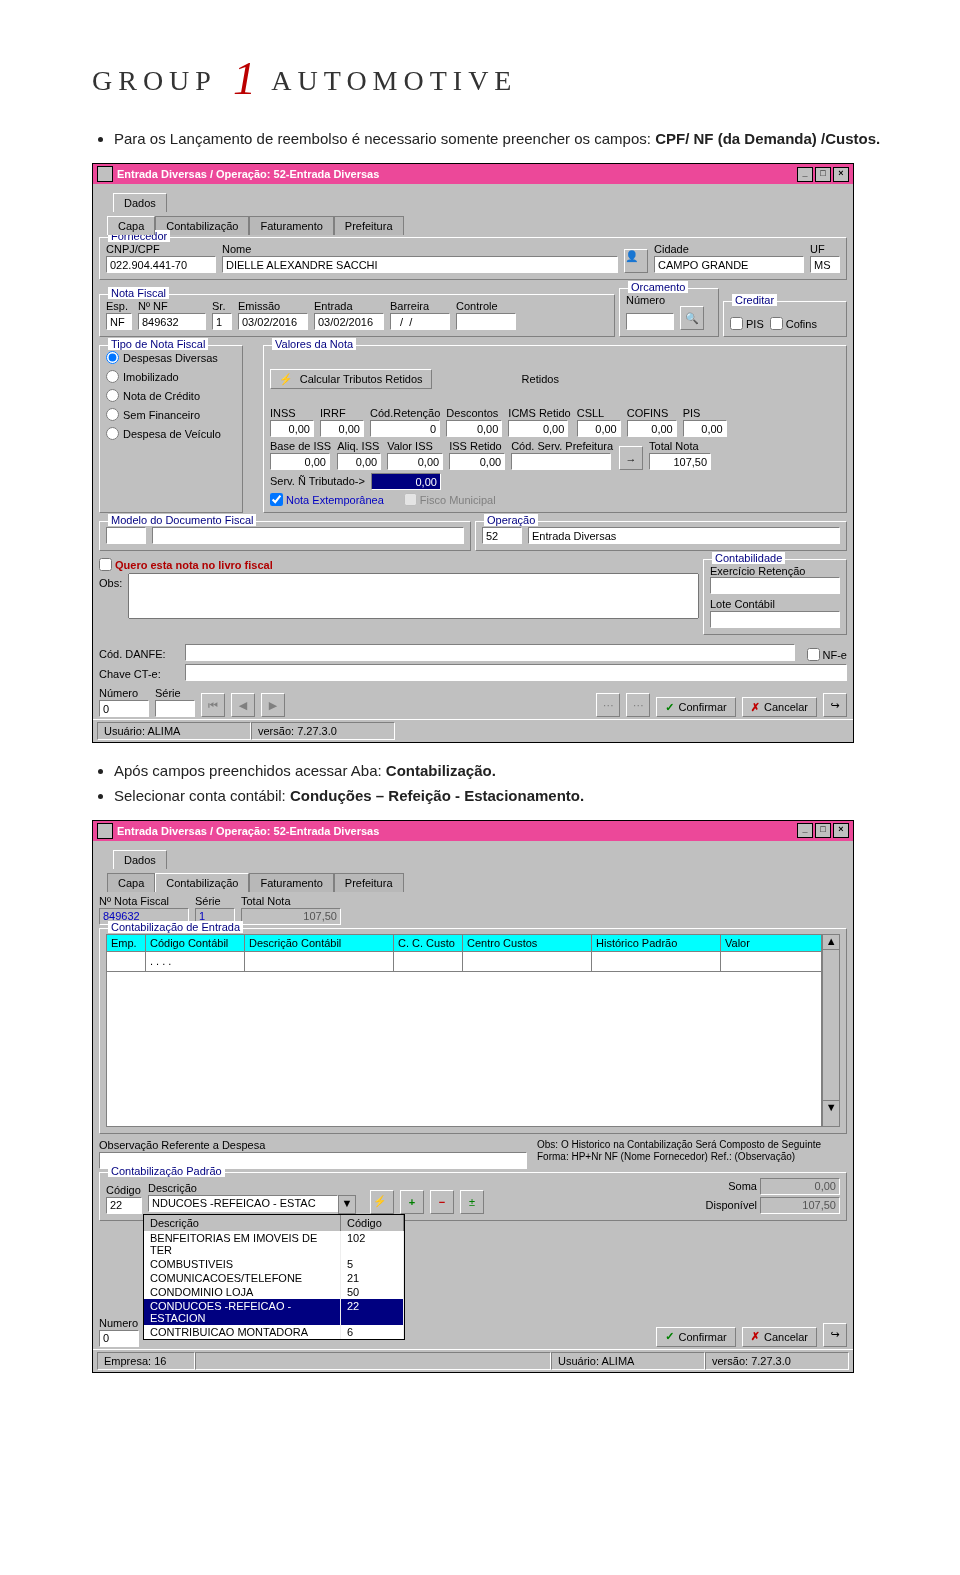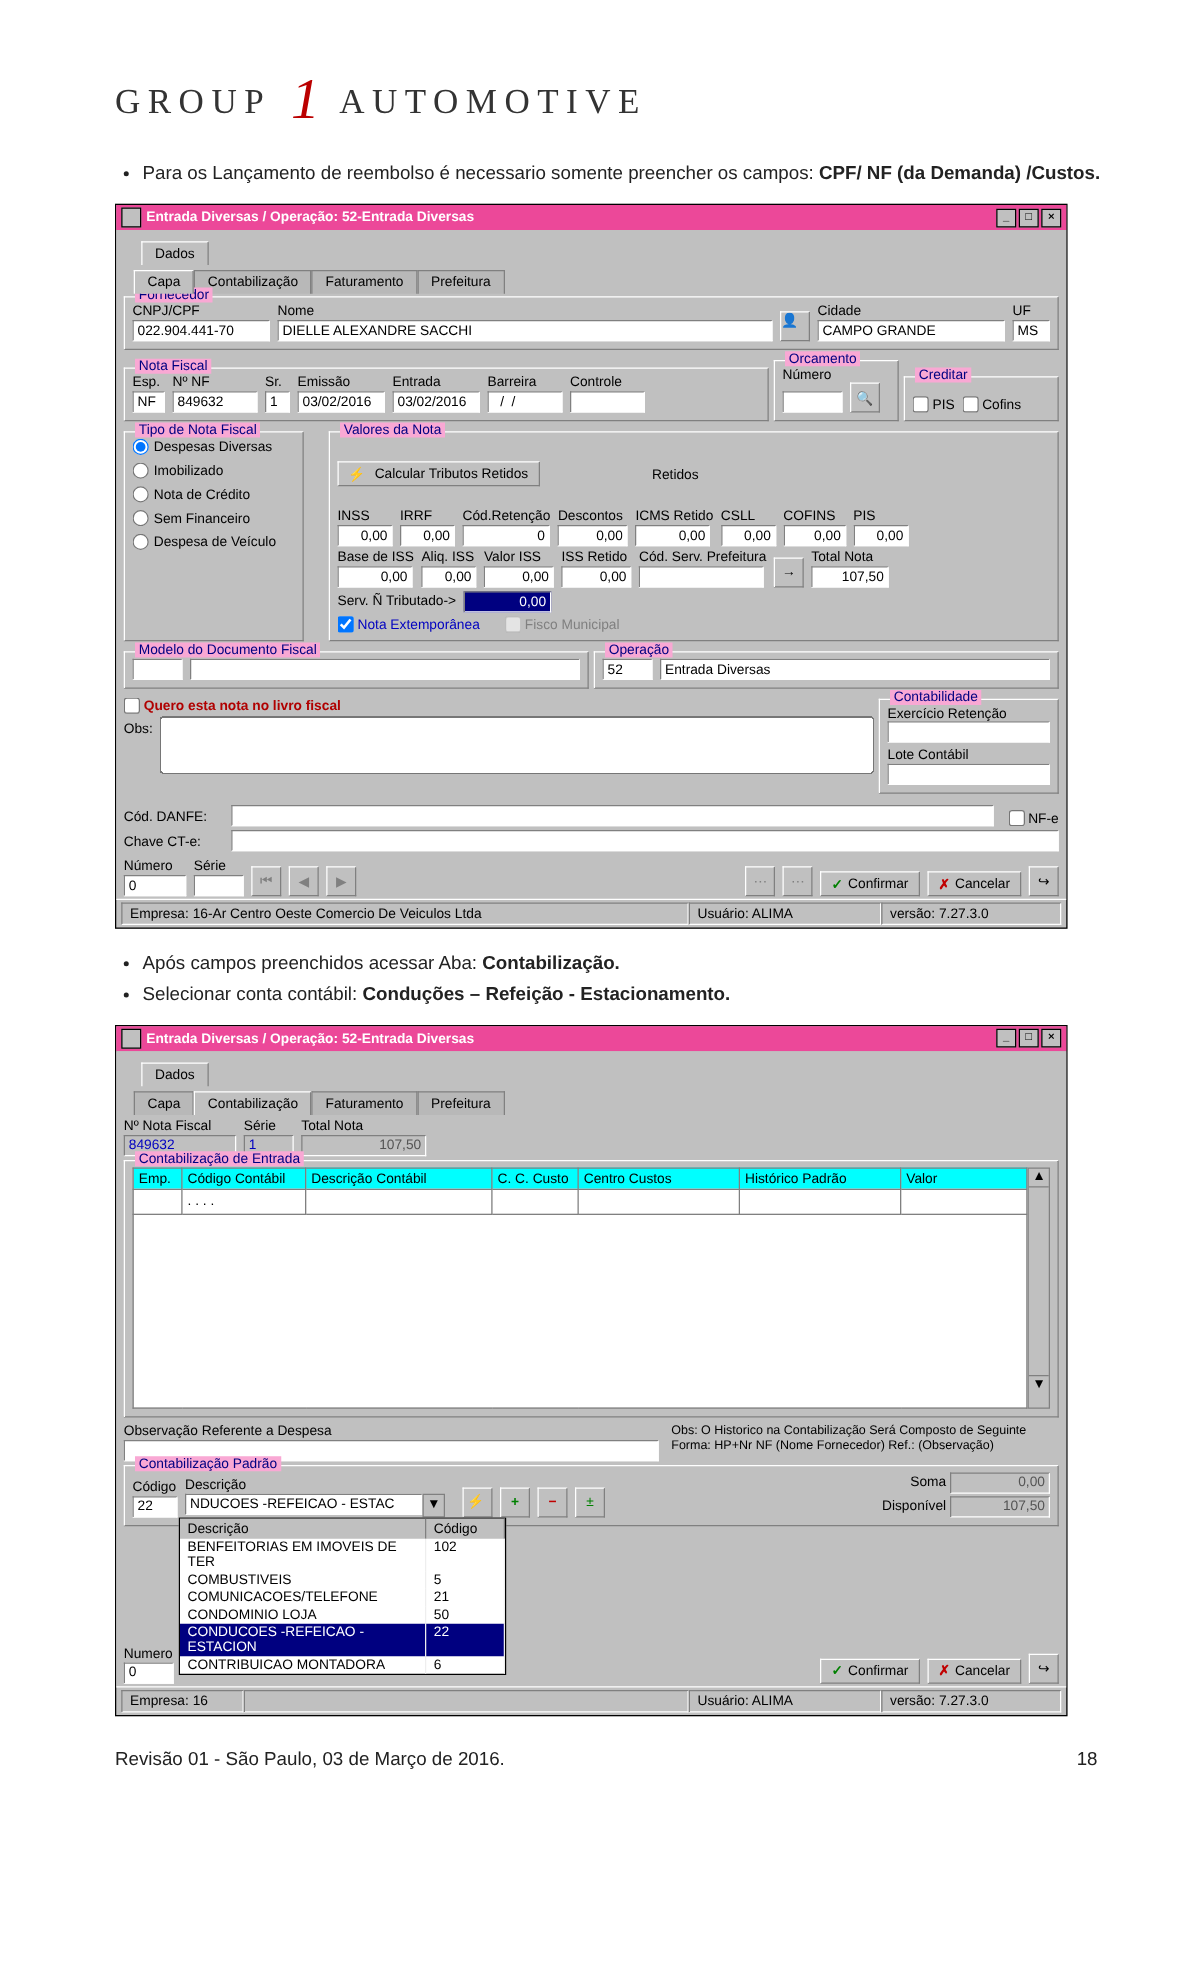--- a/index.html
+++ b/index.html
@@ -13,21 +13,21 @@
 .titlebar{background:#ec4899;color:#fff;display:flex;align-items:center;padding:2px 4px;font-weight:700}
 .titlebar .wicon{width:14px;height:14px;background:#c0c0c0;margin-right:4px;border:1px solid #000}
 .titlebar .tbtns{margin-left:auto;display:flex;gap:2px}
 .titlebar .tbtn{width:14px;height:13px;background:#c0c0c0;border:1px solid #000;font-size:9px;line-height:11px;text-align:center;color:#000}
 .body{background:#c0c0c0;padding:4px 6px 2px 6px}
 .tabrow{display:flex;gap:0;margin:4px 0 2px 14px}
 .tab{background:#c0c0c0;border:1px solid #808080;border-bottom:none;padding:3px 10px;font-size:11px;position:relative;top:1px}
 .tab.on{background:#c0c0c0;border-color:#fff #808080 #c0c0c0 #fff;z-index:2}
 .tab.off{background:#b8b8b8}
 .fs{border:1px solid #808080;border-top-color:#fff;border-left-color:#fff;margin:3px 0 5px 0;padding:5px 6px 6px 6px;position:relative}
-.fs>.lg{position:absolute;top:-8px;left:8px;background:#f9a8d4;padding:0 3px;color:#000080;font-size:11px}
+.fs>.lg{position:absolute;top:-8px;left:8px;background:#ffffff;padding:0 3px;color:#000080;font-size:11px}
 .row{display:flex;gap:6px;align-items:flex-end;flex-wrap:nowrap}
 .fld{display:flex;flex-direction:column}
 .lab{font-size:11px;color:#000;margin-bottom:1px;white-space:nowrap}
 input.tx,select.tx{font-family:inherit;font-size:11px;background:#fff;border:1px solid #808080;border-right-color:#fff;border-bottom-color:#fff;padding:1px 3px;height:17px;box-sizing:border-box}
 input.tx:disabled{background:#c0c0c0}
 .chk{display:flex;align-items:center;gap:3px;font-size:11px}
 .chk input{margin:0}
 .rad{display:flex;align-items:center;gap:4px;font-size:11px;margin-bottom:6px}
 .rad input{margin:0}
 .btn{background:#c0c0c0;border:1px solid #fff;border-right-color:#808080;border-bottom-color:#808080;padding:2px 8px;font-size:11px;display:inline-flex;align-items:center;gap:4px;height:20px;box-sizing:border-box}
@@ -342,21 +342,20 @@
             <span>Confirmar</span>
           </span>
         <span class="btn">
             <span class="x-r">✗</span>
             <span>Cancelar</span>
           </span>
         <span class="iconbox">↪</span>
       </div>
     </div>
     <div class="statusbar">
-      <div style="flex:1">Empresa: 16-Ar Centro Oeste Comercio De Veiculos Ltda</div>
       <div style="width:140px">Usuário: ALIMA</div>
       <div style="width:130px">versão: 7.27.3.0</div>
     </div>
   </div>
 
   <ul class="bul">
     <li><span>Após campos preenchidos acessar Aba: </span><span class="bold">Contabilização.</span></li>
     <li><span>Selecionar conta contábil: </span><span class="bold">Conduções – Refeição - Estacionamento.</span></li>
   </ul>
 
@@ -517,17 +516,13 @@
       </div>
     </div>
     <div class="statusbar">
       <div style="width:84px">Empresa: 16</div>
       <div style="flex:1"></div>
       <div style="width:140px">Usuário: ALIMA</div>
       <div style="width:130px">versão: 7.27.3.0</div>
     </div>
   </div>
 
-  <div class="footer">
-    <span>Revisão 01 - São Paulo, 03 de Março de 2016.</span>
-    <span>18</span>
-  </div>
 </div>
 
 </body></html>

